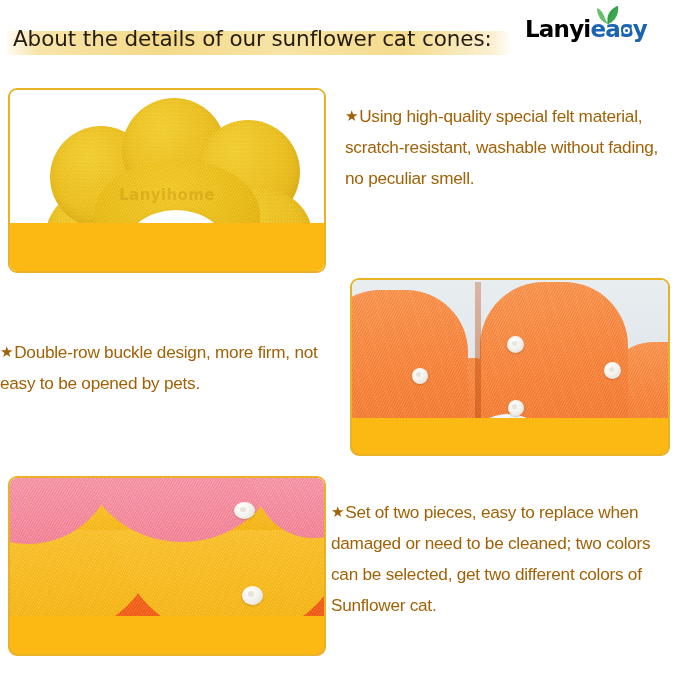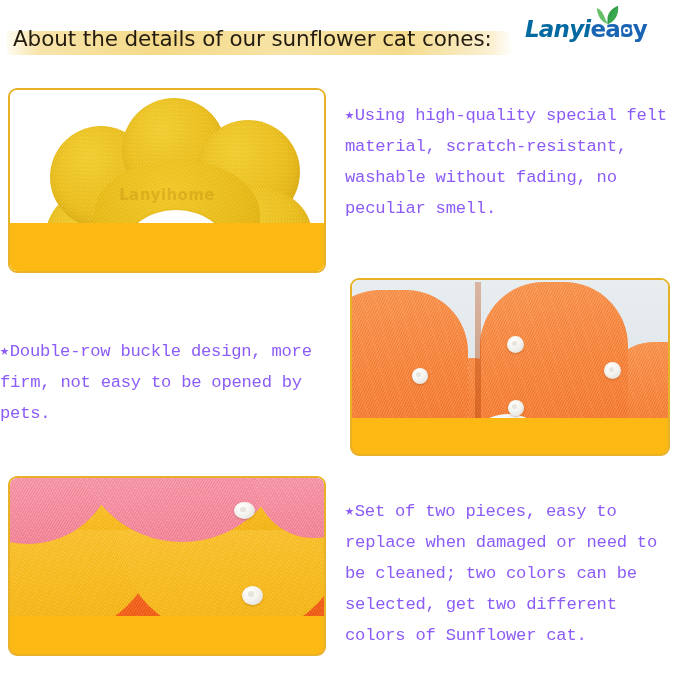--- a/index.html
+++ b/index.html
@@ -79,21 +79,21 @@
     position: absolute;
     left: 0;
     top: 9px;
     font-family: "DejaVu Sans", sans-serif;
     font-weight: bold;
     font-size: 23px;
     letter-spacing: -0.8px;
     line-height: 25px;
     white-space: nowrap;
   }
-  .logo-lanyi { color: #0369a1; font-style: italic; }
+  .logo-lanyi { color: #000000; }
   .logo-home  { color: #1a64b4; }
   .logo-dotmark {
     position: absolute;
     left: 96px;
     top: 17px;
     width: 11px;
     height: 11px;
     border-radius: 50%;
     background: #ffffff;
     border: 2.5px solid #1a64b4;
@@ -252,29 +252,29 @@
   #l-yflat   { left:-60px; top: 10px;  width: 400px; height: 42px; }
   #l-pink1   { left:-70px; top:-46px;  width: 176px; height: 112px; border-radius: 0 0 96px 96px; }
   #l-pink2   { left: 66px; top:-54px;  width: 212px; height: 118px; border-radius: 0 0 108px 108px; }
   #l-pink3   { left: 244px; top:-46px; width: 120px; height: 106px; border-radius: 0 0 64px 64px; }
   #s3a { left: 224px; top: 24px;  width: 21px; height: 17px; }
   #s3b { left: 232px; top: 108px; width: 21px; height: 19px; }
 
   
   .para {
     position: absolute;
-    font-family: Liberation Mono, monospace;
+    font-family: Liberation Sans, sans-serif;
     font-size: 17.2px;
     line-height: 31px;
-    color: #8b5cf6;
+    color: #a16207;
     letter-spacing: -0.25px;
   }
   #text-1 { left: 345px; top: 100px;  width: 330px; }
   #text-2 { left: 0;   top: 336px;  width: 338px; }
-  #text-3 { left: 345px; top: 496px;  width: 330px; }
+  #text-3 { left: 331px; top: 496px;  width: 330px; }
   .bullet-star {
     font-size: 15px;
     vertical-align: 1px;
     margin-right: 1px;
   }
 </style>
 </head>
 <body>
 
 <div class="header">

